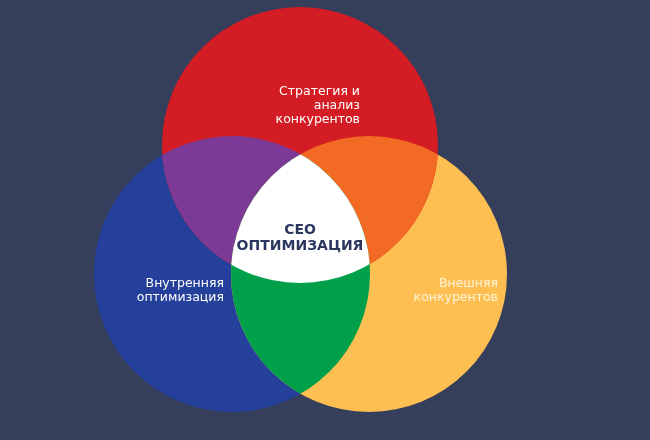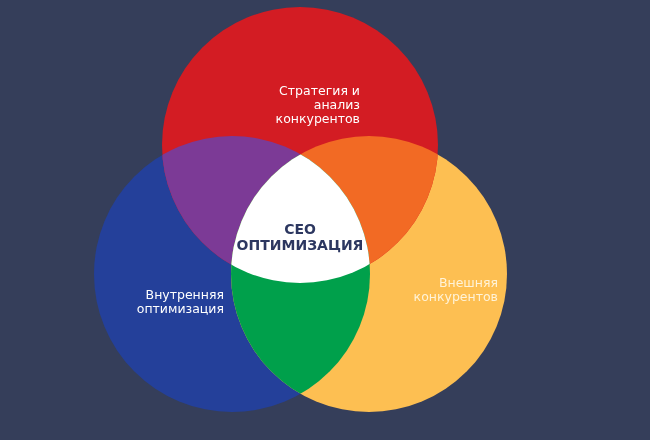--- a/index.html
+++ b/index.html
@@ -61,19 +61,19 @@
     <g clip-path="url(#clipRed)">
       <g clip-path="url(#clipBlue)">
         <circle cx="369" cy="274" r="138" fill="#ffffff"></circle>
       </g>
     </g>
   </svg>
 
   <div class="label" style="left:240px; top:84px; width:120px;">Стратегия и
 анализ
 конкурентов</div>
-  <div class="label" style="left:104px; top:276px; width:120px;margin-top:12px;">Внутренняя
+  <div class="label" style="left:104px; top:276px; width:120px;">Внутренняя
 оптимизация</div>
   <div class="label yellow-text" style="left:378px; top:276px; width:120px;">Внешняя
 конкурентов</div>
   <div class="center-label" style="left:225px; top:221px; width:150px;">СЕО
 ОПТИМИЗАЦИЯ</div>
 </div>
 
 </body></html>

